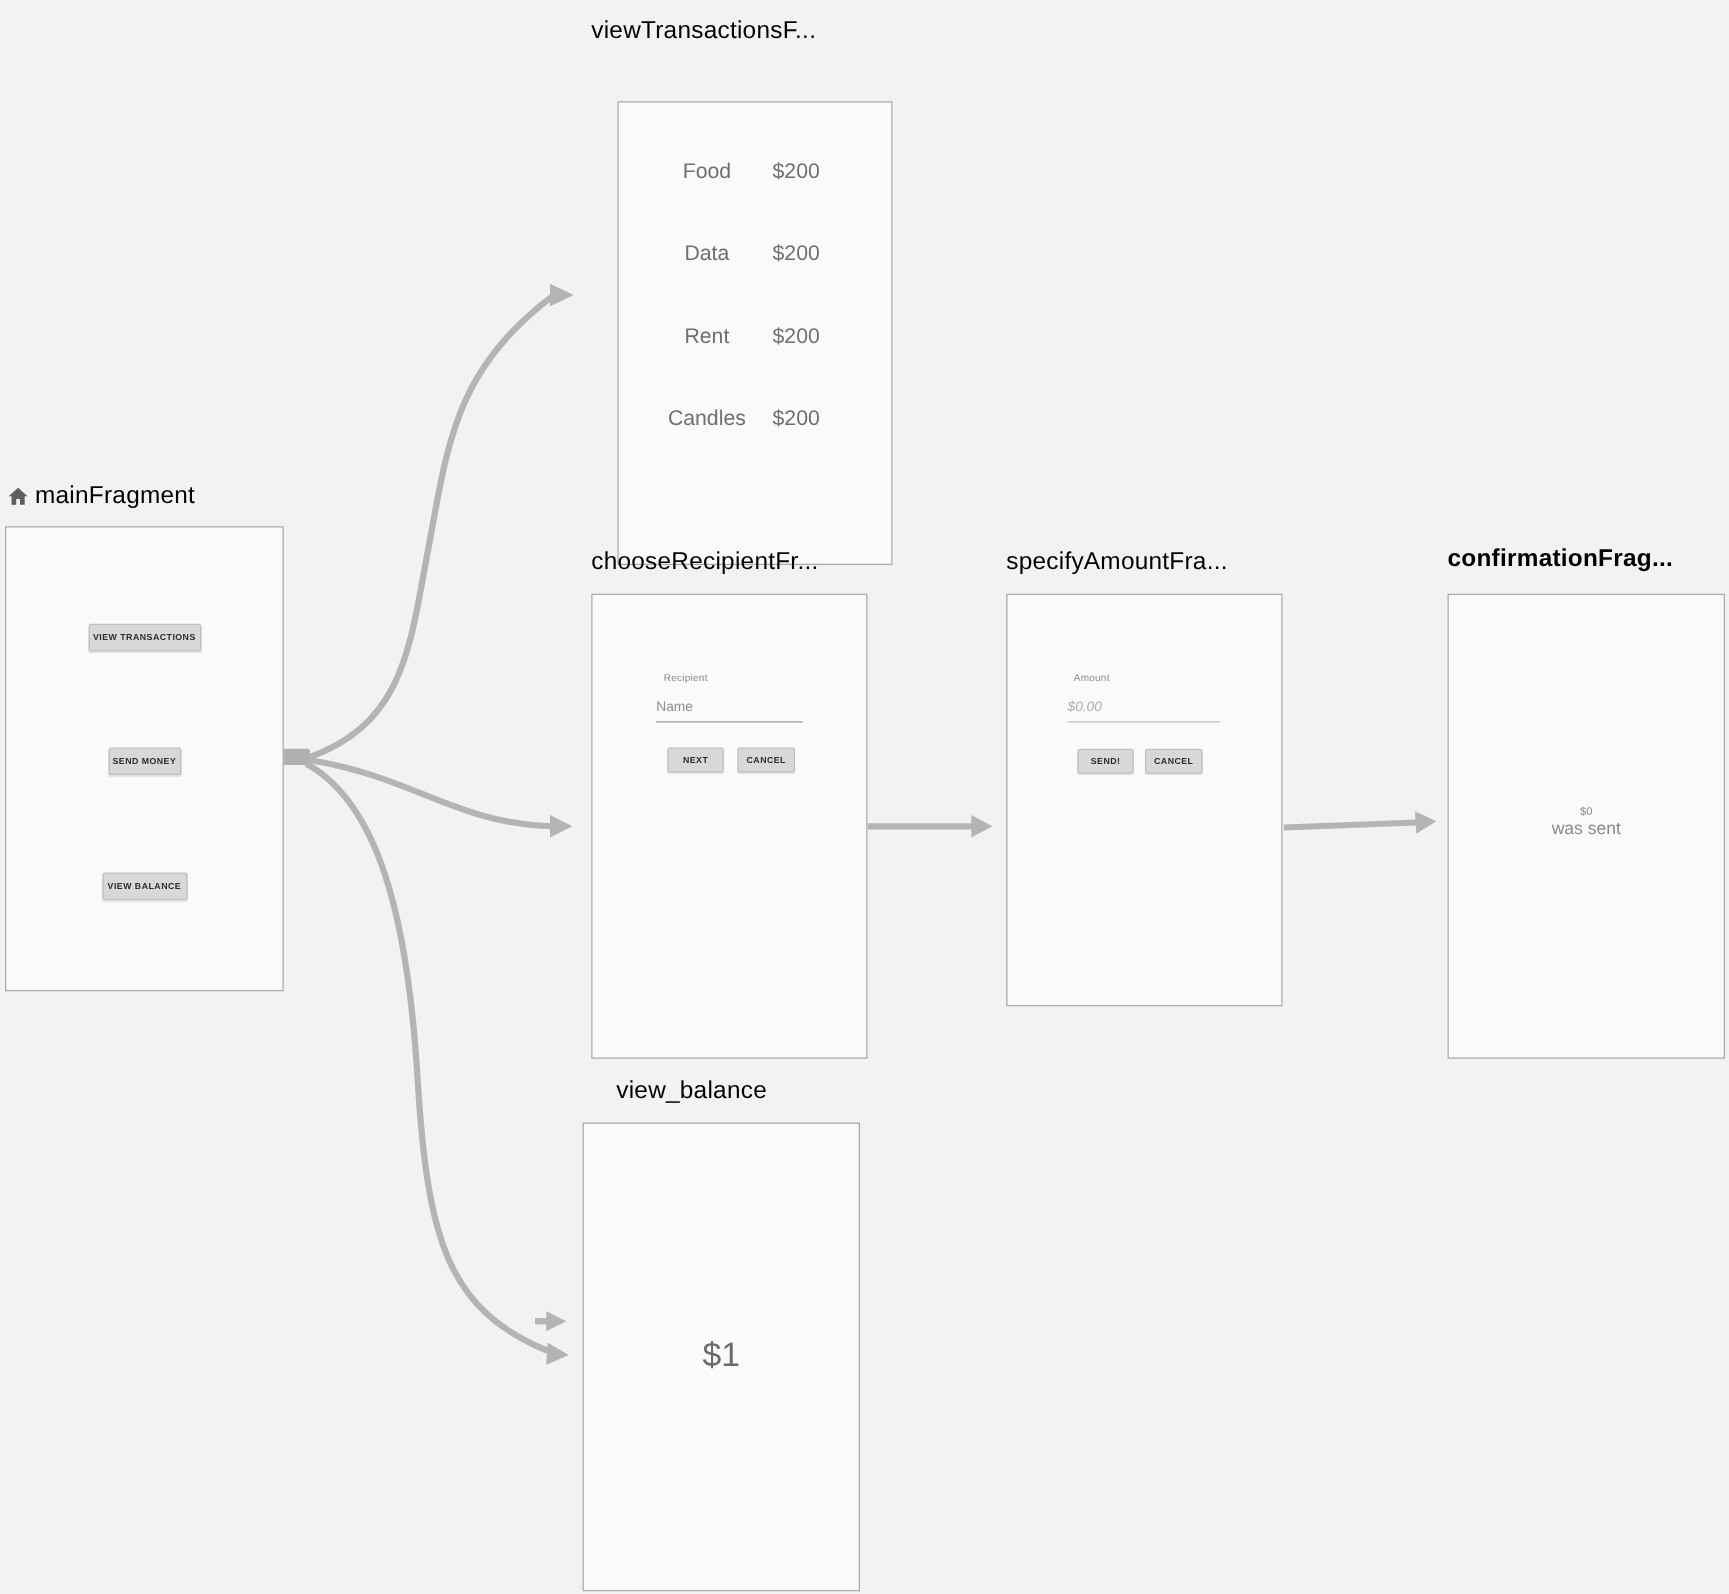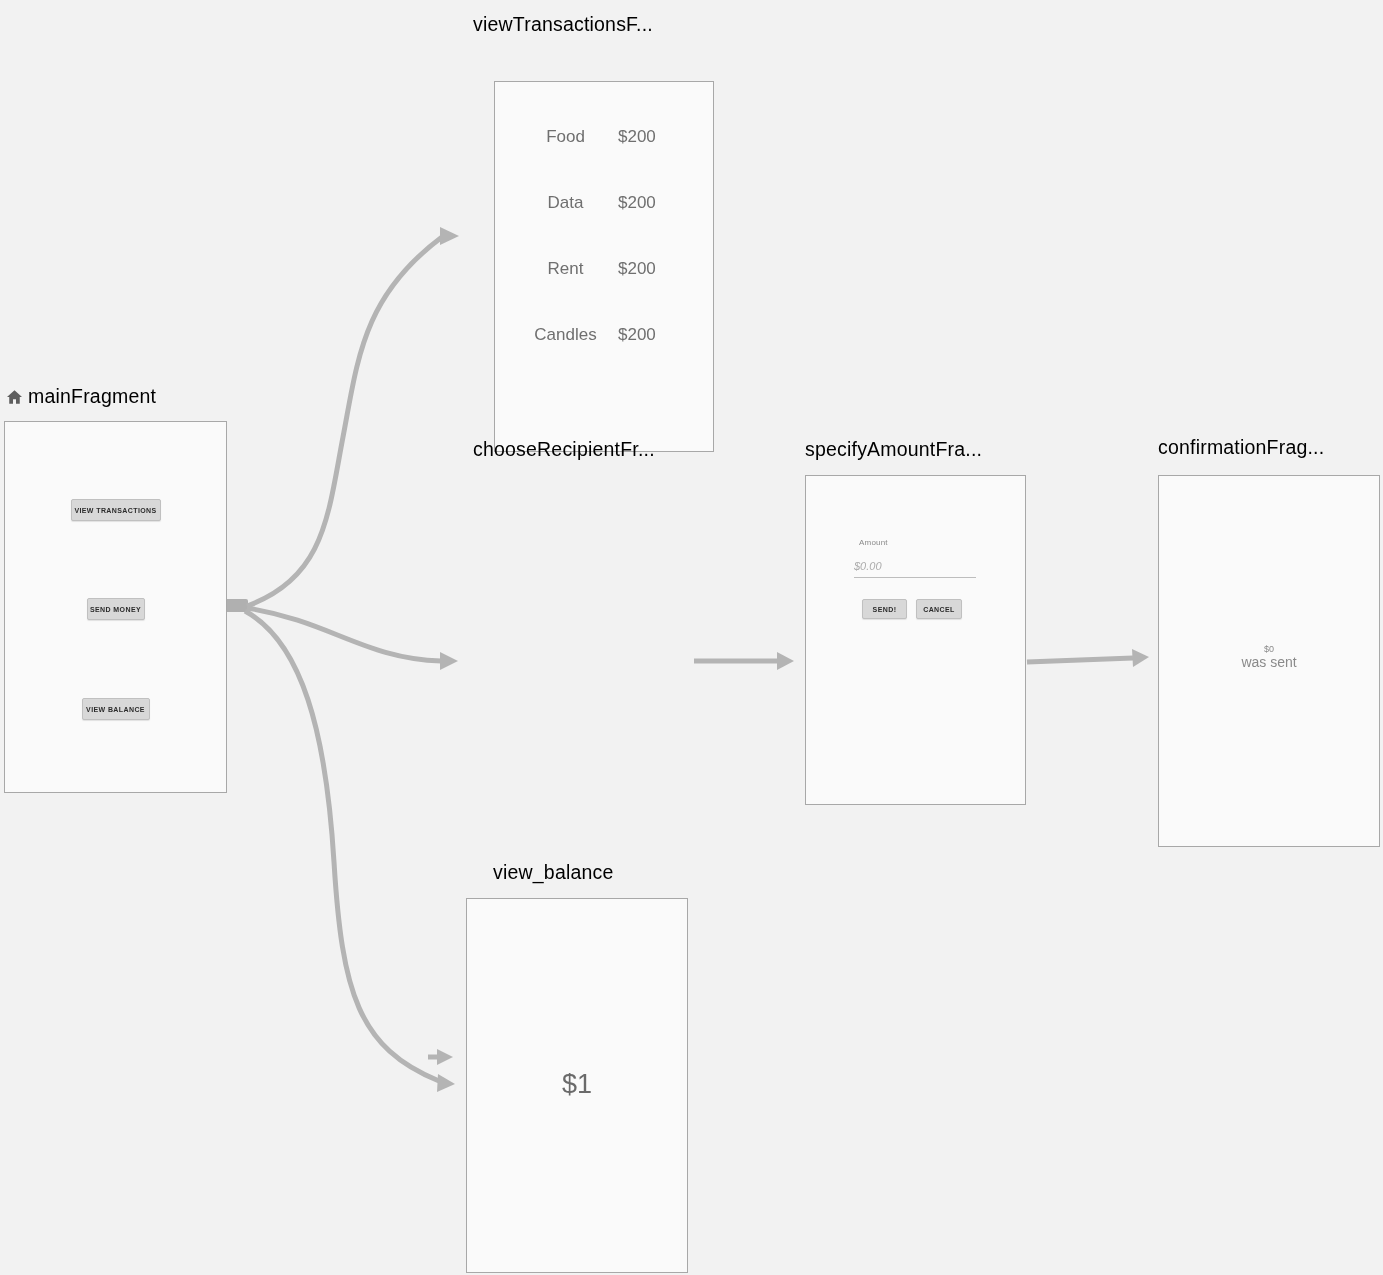--- a/index.html
+++ b/index.html
@@ -153,32 +153,38 @@
       <div class="tx-row">
         <span class="tx-label">Candles</span>
         <span class="tx-amount">$200</span>
       </div>
     </div>
   </div>
 
   <div class="frag-header" style="left:473px; top:438px;">
     <span>chooseRecipientFr...</span>
   </div>
+  <div class="card" style="left:473px; top:475px; width:221px; height:372px;">
+    <div class="field-label" style="left:57px; top:62px;">Recipient</div>
+    <div class="field-input" style="left:51px; top:84px; width:117px;">Name</div>
+    <div class="abtn" style="left:60px; top:122px; width:45px; height:20px;">NEXT</div>
+    <div class="abtn" style="left:116px; top:122px; width:46px; height:20px;">CANCEL</div>
+  </div>
 
   <div class="frag-header" style="left:805px; top:438px;">
     <span>specifyAmountFra...</span>
   </div>
   <div class="card" style="left:805px; top:475px; width:221px; height:330px;">
     <div class="field-label" style="left:53px; top:62px;">Amount</div>
     <div class="field-input light" style="left:48px; top:84px; width:122px;font-style:italic;">$0.00</div>
     <div class="abtn" style="left:56px; top:123px; width:45px; height:20px;">SEND!</div>
     <div class="abtn" style="left:110px; top:123px; width:46px; height:20px;">CANCEL</div>
   </div>
 
-  <div class="frag-header" style="left:1158px; top:436px;">
+  <div class="frag-header" style="left:1158px; top:436px;font-weight:bold;">
     <span>confirmationFrag...</span>
   </div>
   <div class="card" style="left:1158px; top:475px; width:222px; height:372px;">
     <div class="confirm-content">
       <div class="confirm-amount">$0</div>
       <div class="confirm-message">was sent</div>
     </div>
   </div>
 
   <div class="frag-header" style="left:493px; top:861px;">

